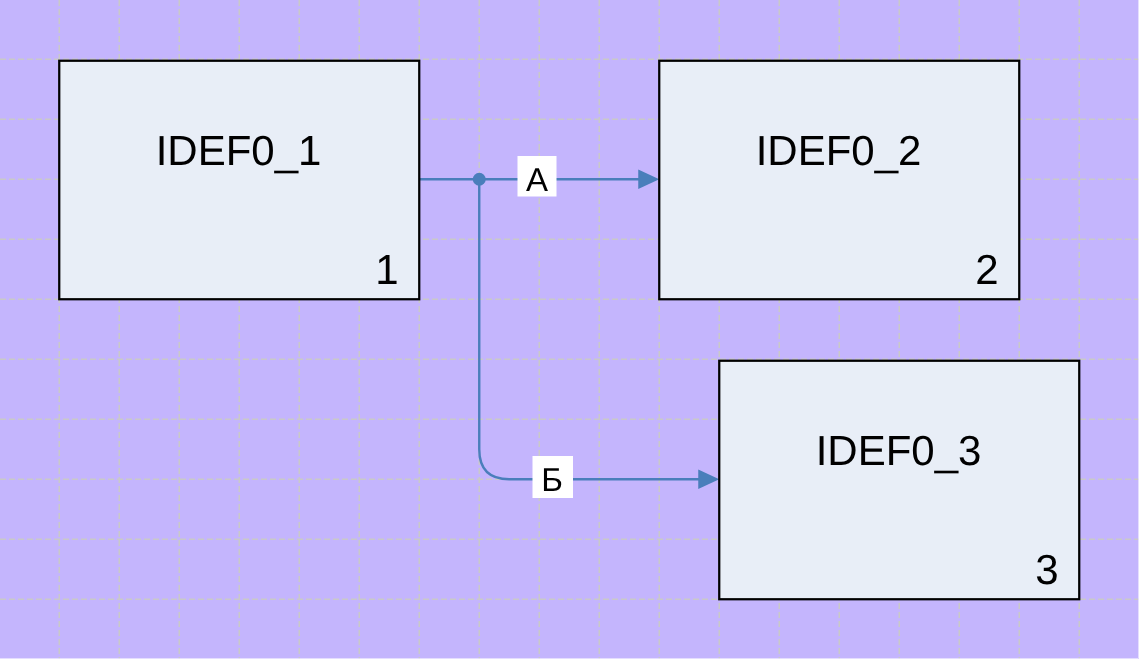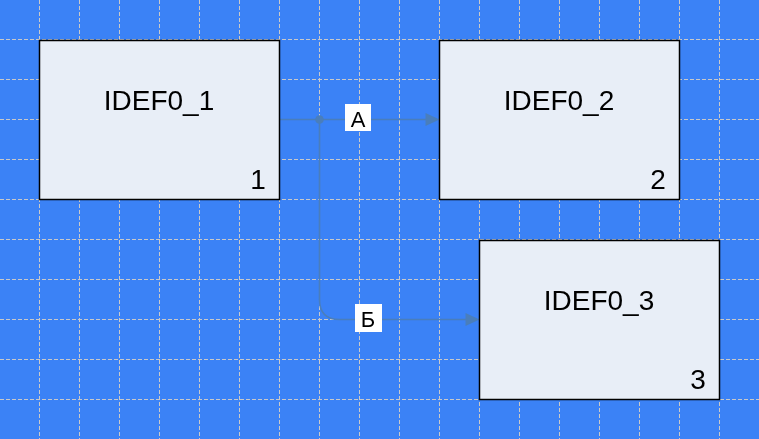--- a/index.html
+++ b/index.html
@@ -4,21 +4,21 @@
 <style>
   html, body {
     margin: 0;
     padding: 0;
     background: #ffffff;
   }
   .canvas {
     position: relative;
     width: 759px;
     height: 439px;
-    background: #3b82f6;
+    background: #c4b5fd;
     overflow: hidden;
     font-family: "Liberation Sans", sans-serif;
   }
   svg { display: block; }
   .grid-path {
     stroke: #c9c9c9;
     stroke-width: 1;
     stroke-dasharray: 4 2;
     fill: none;
   }

